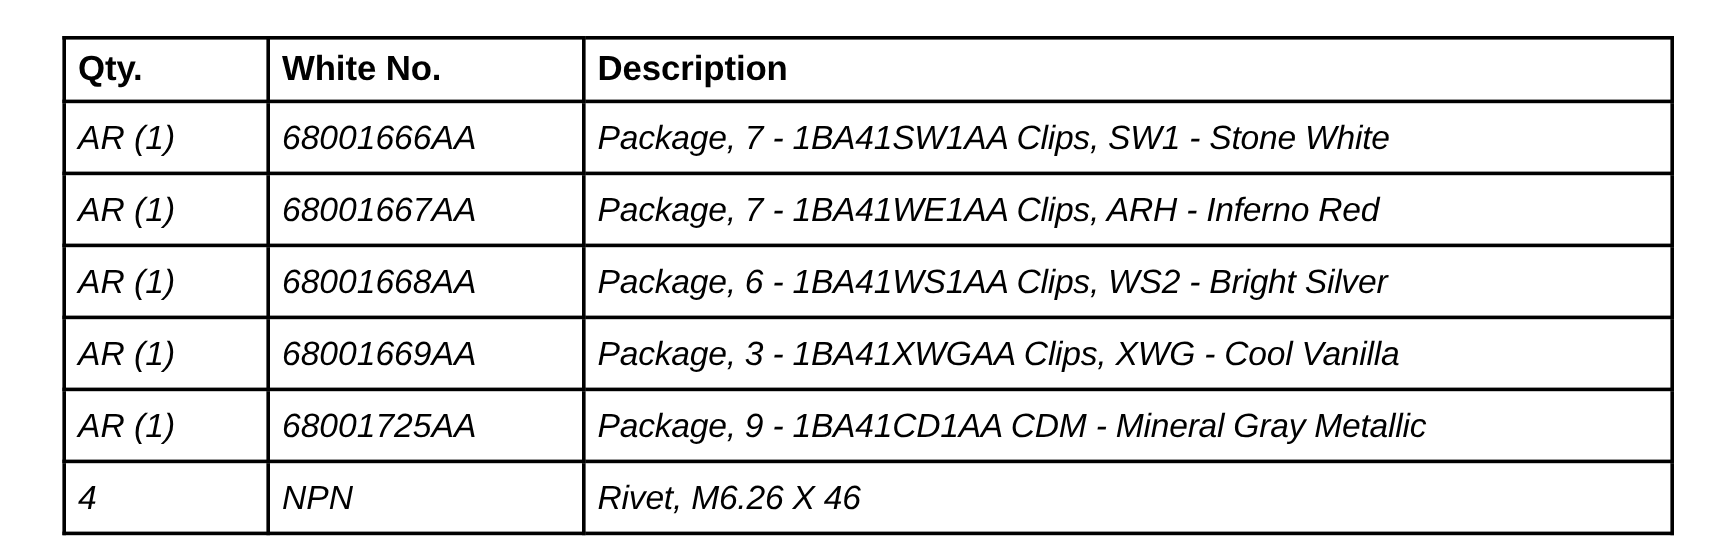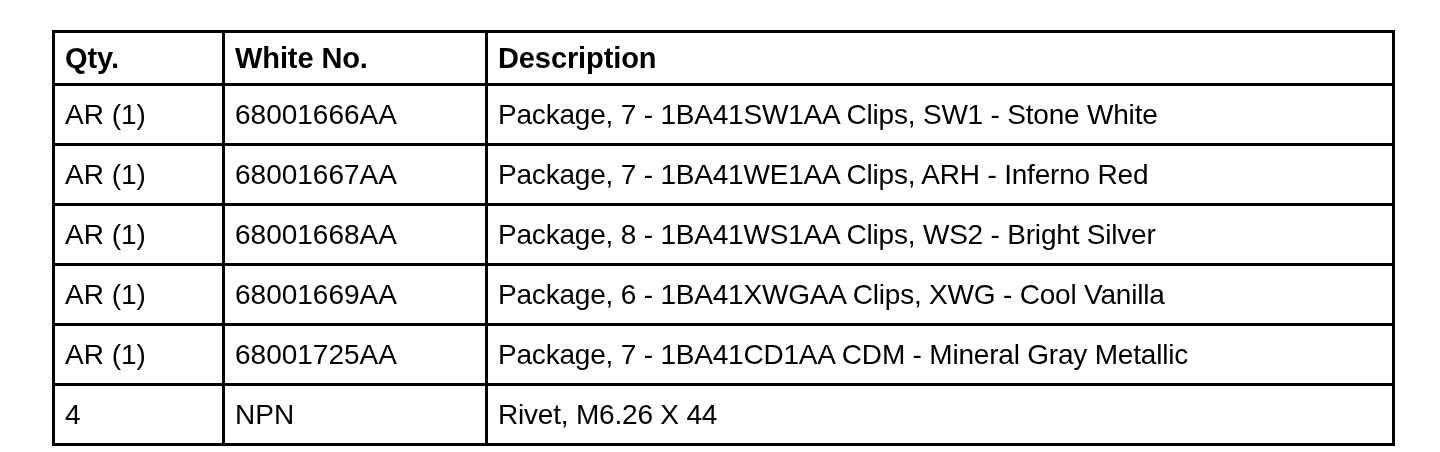--- a/index.html
+++ b/index.html
@@ -52,20 +52,21 @@
     font-weight: bold;
     font-size: 29px;
     height: 50px;
     letter-spacing: -0.1px;
   }
 
   .parts-table tbody td {
     font-weight: normal;
     font-size: 28px;
     letter-spacing: -0.2px;
+    font-style: italic;
   }
 
   .parts-table tbody tr td.cell-qty,
   .parts-table tbody tr td.cell-part {
     letter-spacing: 0px;
   }
 </style>
 </head>
 <body>
 
@@ -91,33 +92,33 @@
         <td class="cell-desc">Package, 7 - 1BA41SW1AA Clips, SW1 - Stone White</td>
       </tr>
       <tr>
         <td class="cell-qty">AR (1)</td>
         <td class="cell-part">68001667AA</td>
         <td class="cell-desc">Package, 7 - 1BA41WE1AA Clips, ARH - Inferno Red</td>
       </tr>
       <tr>
         <td class="cell-qty">AR (1)</td>
         <td class="cell-part">68001668AA</td>
-        <td class="cell-desc">Package, 8 - 1BA41WS1AA Clips, WS2 - Bright Silver</td>
+        <td class="cell-desc">Package, 6 - 1BA41WS1AA Clips, WS2 - Bright Silver</td>
       </tr>
       <tr>
         <td class="cell-qty">AR (1)</td>
         <td class="cell-part">68001669AA</td>
-        <td class="cell-desc">Package, 6 - 1BA41XWGAA Clips, XWG - Cool Vanilla</td>
+        <td class="cell-desc">Package, 3 - 1BA41XWGAA Clips, XWG - Cool Vanilla</td>
       </tr>
       <tr>
         <td class="cell-qty">AR (1)</td>
         <td class="cell-part">68001725AA</td>
-        <td class="cell-desc">Package, 7 - 1BA41CD1AA CDM - Mineral Gray Metallic</td>
+        <td class="cell-desc">Package, 9 - 1BA41CD1AA CDM - Mineral Gray Metallic</td>
       </tr>
       <tr>
         <td class="cell-qty">4</td>
         <td class="cell-part">NPN</td>
-        <td class="cell-desc">Rivet, M6.26 X 44</td>
+        <td class="cell-desc">Rivet, M6.26 X 46</td>
       </tr>
     </tbody>
   </table>
 
 </div>
 
 </body></html>

